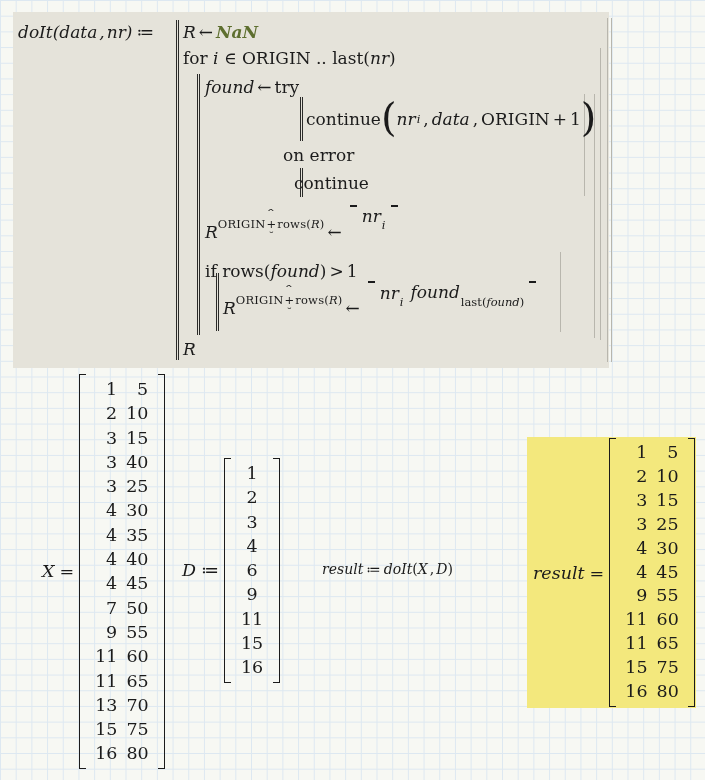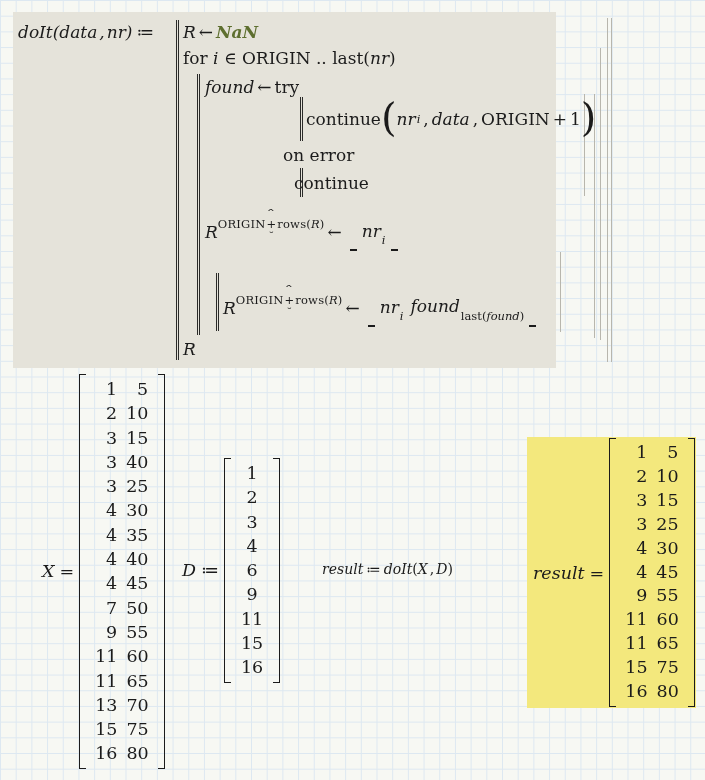--- a/index.html
+++ b/index.html
@@ -14,41 +14,41 @@
     background-image:
       linear-gradient(var(--grid) 1px, transparent 1px),
       linear-gradient(90deg, var(--grid) 1px, transparent 1px);
     background-size:15.7px 15.7px;
     position:relative; overflow:hidden;
   }
   .page{position:absolute;inset:0;}
 
   
   .program-region{
-    position:absolute; left:13px; top:12px; width:543px; height:356px;
+    position:absolute; left:13px; top:12px; width:596px; height:356px;
     background:var(--region-bg); font-size:17px;
   }
   .pline{position:absolute; white-space:nowrap; line-height:22px;}
   .it{font-style:italic}
   .kw{font-style:normal}
   .b{font-weight:normal}
   .nan{color:var(--nan);font-weight:bold;font-style:italic}
   .arrow{padding:0 3px}
   .vbar{position:absolute;width:3px;border-left:1.4px solid var(--bar);border-right:1.4px solid var(--bar)}
   .fline{position:absolute;width:1px;background:var(--faint)}
   sub.s{font-size:11.5px;vertical-align:-7px;font-style:italic;margin-left:1px}
   sub.s2{font-size:11.5px;vertical-align:-8px;margin-left:1px}
   sup.rsup{font-size:11.5px;vertical-align:10px;letter-spacing:.2px}
   .hat{position:relative;display:inline-block;margin:0 1px}
   .hat::before{content:"ˆ";position:absolute;left:50%;top:-0.85em;transform:translateX(-50%) scaleX(1.6);}
   .hat::after{content:"˘";position:absolute;left:50%;bottom:-1.05em;transform:translateX(-50%);}
   .flexline{display:flex;align-items:center}
   .bigp{font-size:40px;font-weight:400;line-height:1;transform:translateY(-2px)}
   
-  .vec{display:inline-flex;align-items:flex-end;height:46px;margin-left:5px}
+  .vec{display:inline-flex;align-items:flex-start;height:46px;margin-left:5px}
   .vec .body{display:flex;align-items:center;padding:0 5px;gap:7px}
   .br-l{width:7px;border-left:1.7px solid var(--text);border-top:1.7px solid var(--text);border-bottom:1.7px solid var(--text)}
   .br-r{width:7px;border-right:1.7px solid var(--text);border-top:1.7px solid var(--text);border-bottom:1.7px solid var(--text)}
 
   
   .mat-group{position:absolute;display:flex;align-items:center;font-size:17.5px;white-space:nowrap}
   .lbl-var{font-style:italic}
   .lbl-op{margin:0 5px}
   .matrix{display:inline-flex;align-items:stretch}
   .m-rows{display:flex;flex-direction:column;justify-content:center;padding:3px 9px}
@@ -110,20 +110,21 @@
       <span><span class="it">R</span><sup class="rsup"><span class="b">ORIGIN</span><span class="hat">+</span><span>rows</span><span>(</span><span class="it">R</span><span>)</span></sup><span class="arrow">←</span></span>
       <span class="vec">
           <span class="br-l"></span>
           <span class="body">
             <span><span class="it">nr</span><sub class="s">i</sub></span>
           </span>
           <span class="br-r"></span>
         </span>
     </div>
 
+    <div class="pline" style="left:192px;top:248px"><span class="kw">if</span>&nbsp;<span class="kw">rows</span><span>(</span><span class="it">found</span><span>)</span><span style="padding:0 3px">&gt;</span><span>1</span></div>
 
     <div class="pline flexline" style="left:210px;top:266px;height:52px">
       <span><span class="it">R</span><sup class="rsup"><span class="b">ORIGIN</span><span class="hat">+</span><span>rows</span><span>(</span><span class="it">R</span><span>)</span></sup><span class="arrow">←</span></span>
       <span class="vec">
           <span class="br-l"></span>
           <span class="body">
             <span><span class="it">nr</span><sub class="s">i</sub></span>
             <span><span class="it">found</span><sub class="s2"><span>last</span><span>(</span><span class="it">found</span><span>)</span></sub></span>
           </span>
           <span class="br-r"></span>

